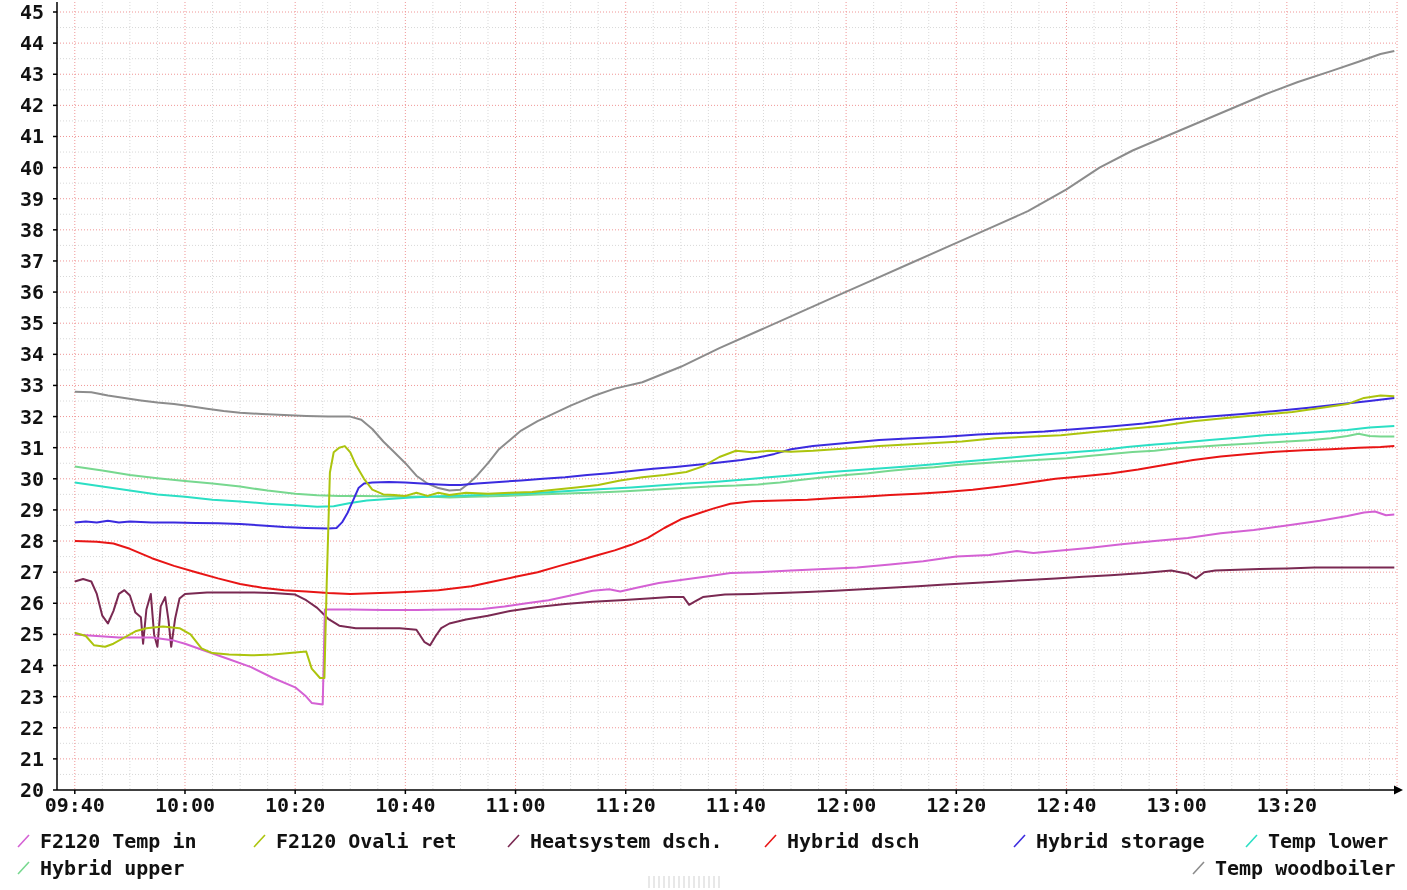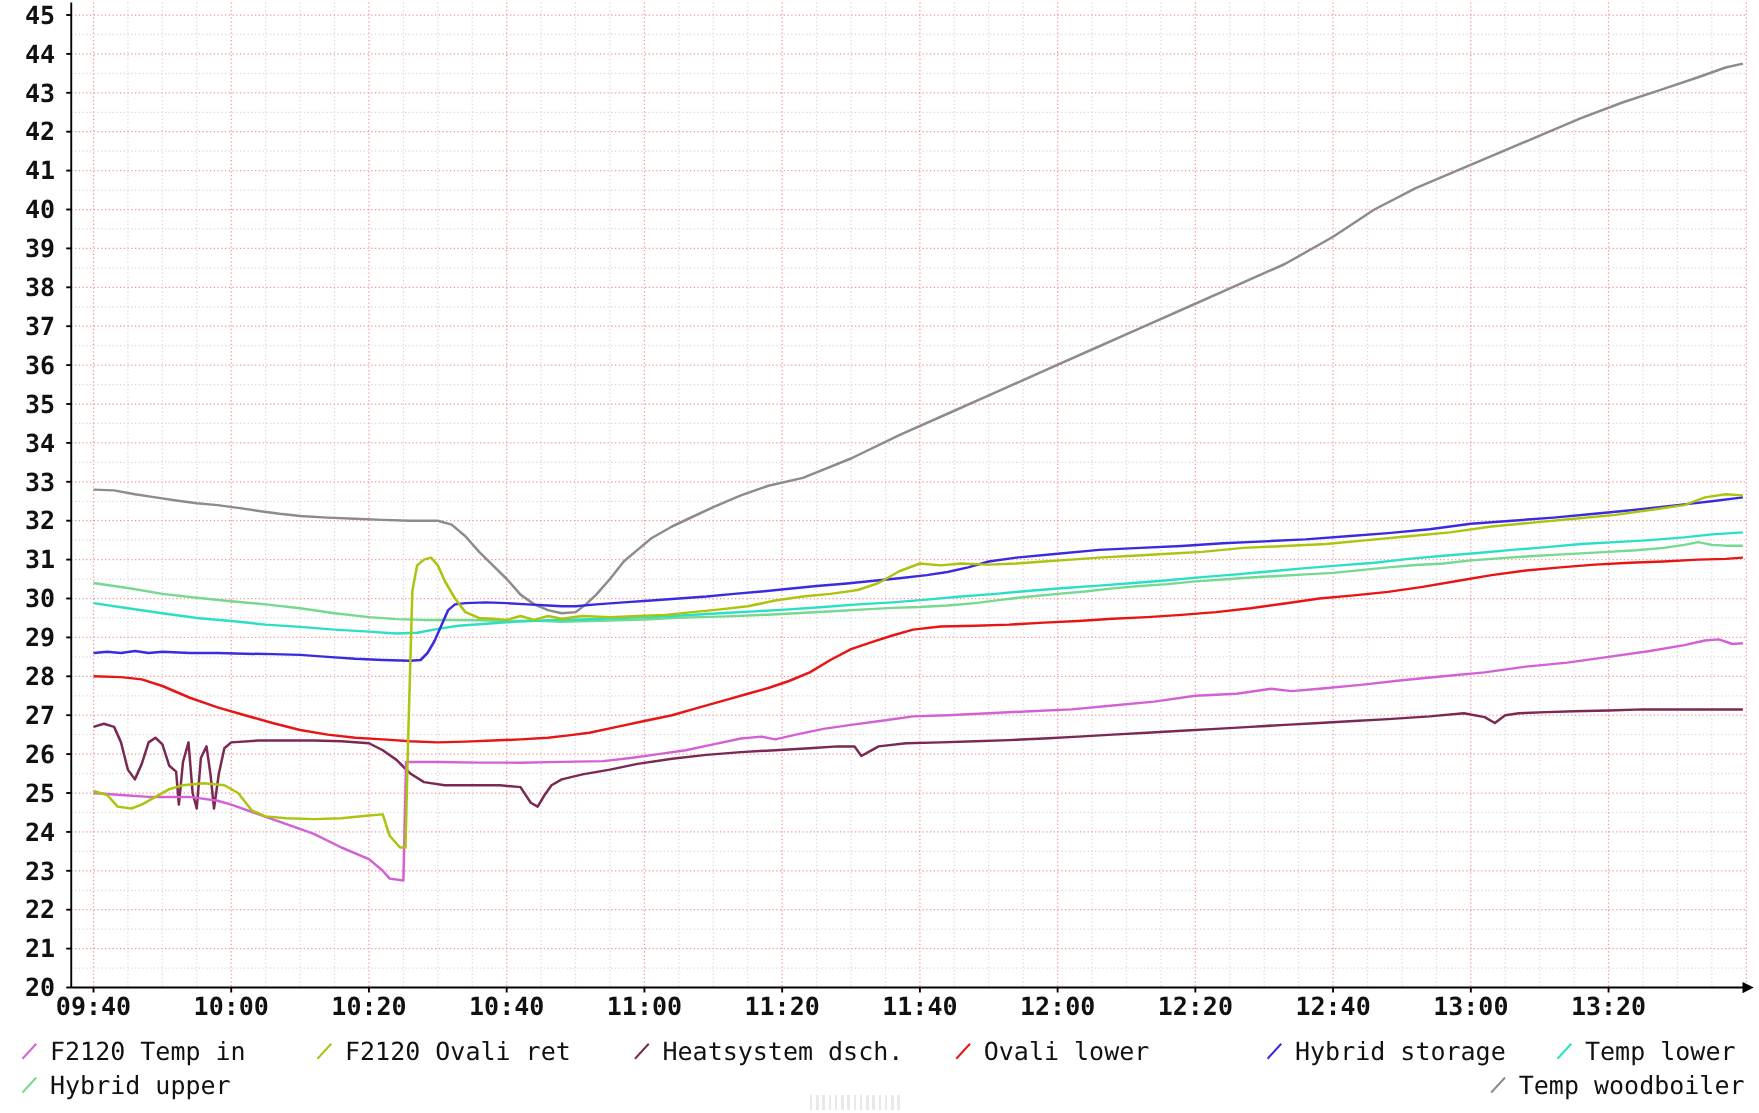--- a/index.html
+++ b/index.html
@@ -9,21 +9,21 @@
     background:#ffffff;
     overflow:hidden;
     font-family:"DejaVu Sans Mono","Liberation Mono",monospace;
   }
   #chart-svg{position:absolute;left:0;top:0;display:block;}
   .legend-item{
     position:absolute;
     display:flex;align-items:center;gap:8px;
     height:24px;
     font-family:"DejaVu Sans Mono","Liberation Mono",monospace;
-    font-size:20px;font-weight:400;color:#111111;
+    font-size:20px;font-weight:700;color:#111111;
     white-space:nowrap;
   }
   .legend-item .sw{flex:0 0 auto;display:block;}
   .watermark{
     position:absolute;left:648px;top:876px;width:74px;height:12px;
     opacity:0.16;
     background:repeating-linear-gradient(90deg,#777 0 2px,transparent 2px 5px);
     filter:blur(0.6px);
   }
 </style>
@@ -249,21 +249,21 @@
       <svg class="sw" width="16" height="18">
         <line x1="2" y1="15" x2="13" y2="3" stroke-width="1.6" stroke="#7a2952"></line>
       </svg>
       <span>Heatsystem dsch.</span>
     </div>
 
     <div class="legend-item" style="left:763px;top:829px">
       <svg class="sw" width="16" height="18">
         <line x1="2" y1="15" x2="13" y2="3" stroke-width="1.6" stroke="#e81515"></line>
       </svg>
-      <span>Ovali lower</span>
+      <span>Hybrid dsch</span>
     </div>
 
     <div class="legend-item" style="left:1012px;top:829px">
       <svg class="sw" width="16" height="18">
         <line x1="2" y1="15" x2="13" y2="3" stroke-width="1.6" stroke="#3b2bdf"></line>
       </svg>
       <span>Hybrid storage</span>
     </div>
 
     <div class="legend-item" style="left:1244px;top:829px">

